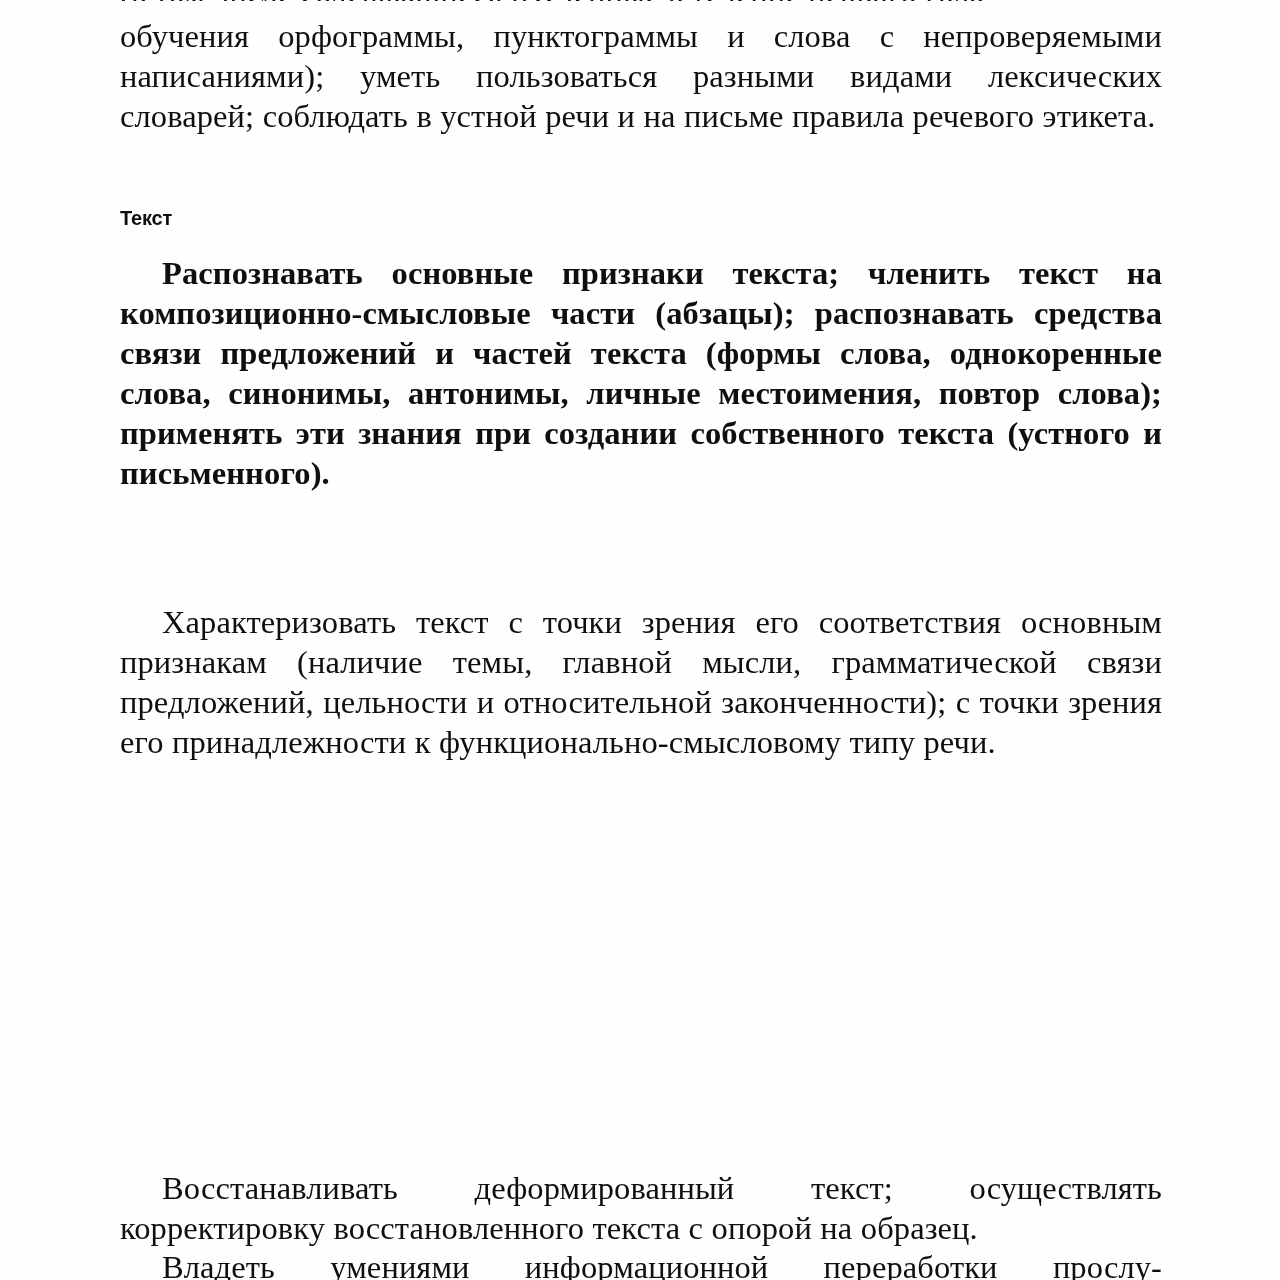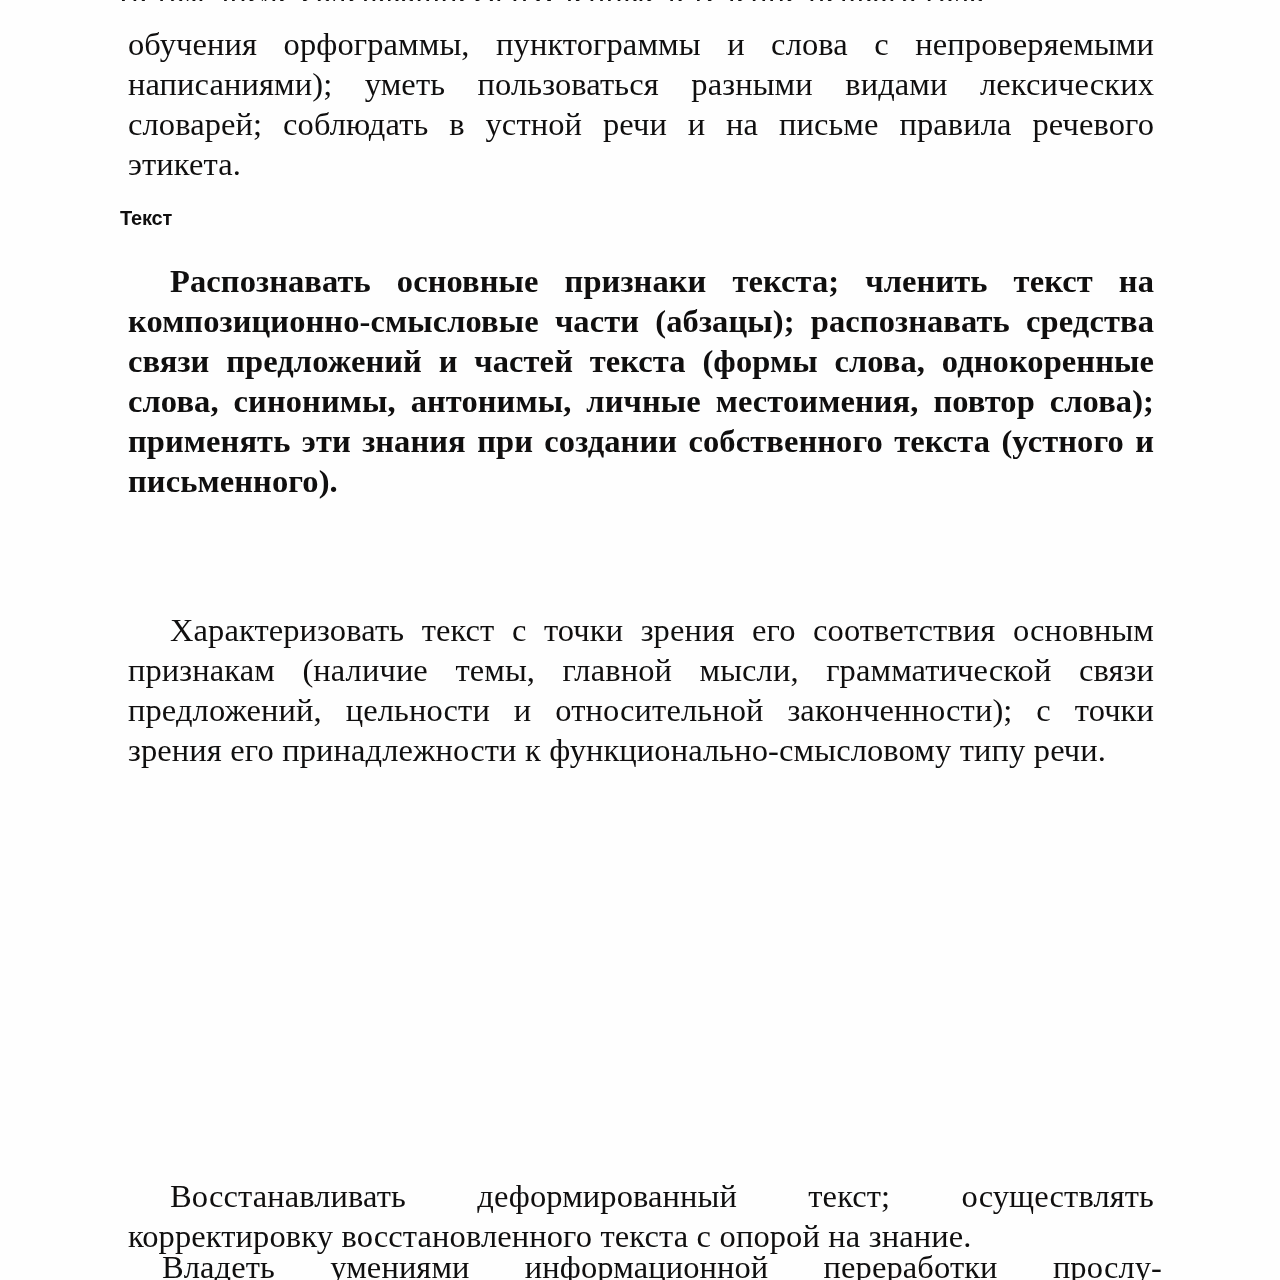--- a/index.html
+++ b/index.html
@@ -19,21 +19,21 @@
   #page {
     position: relative;
     width: 1280px;
     height: 1280px;
     background: #fefefe;
     overflow: hidden;
   }
 
   
   .para {
-    margin: 8px;
+    margin: 0;
     padding: 0;
     font-size: 32.5px;
     line-height: 39.9px;
     text-align: justify;
     text-justify: inter-word;
     text-indent: 42px;
     letter-spacing: 0.1px;
     word-spacing: 0.2px;
     -webkit-font-smoothing: none;
   }
@@ -123,20 +123,20 @@
 
 
   <div class="block" style="left:120px; top:603px;">
     <p class="para nostretch">Характеризовать текст с точки зрения его соответствия основным признакам (наличие темы, главной мысли, грамматической связи предложений, цельности и относительной законченности); с точки зрения его принадлежности к функционально-смысловому типу речи.</p>
   </div>
 
 
 
 
   <div class="block" style="left:120px; top:1169px;">
-    <p class="para nostretch">Восстанавливать деформированный текст; осуществлять корректировку восстановленного текста с опорой на знание.</p>
+    <p class="para nostretch">Восстанавливать деформированный текст; осуществлять корректировку восстановленного текста с опорой на образец.</p>
   </div>
 
   <div id="clipped-bottom">
     <div class="line">Владеть умениями информационной переработки прослу-</div>
   </div>
 
 </div>
 
 </body></html>

